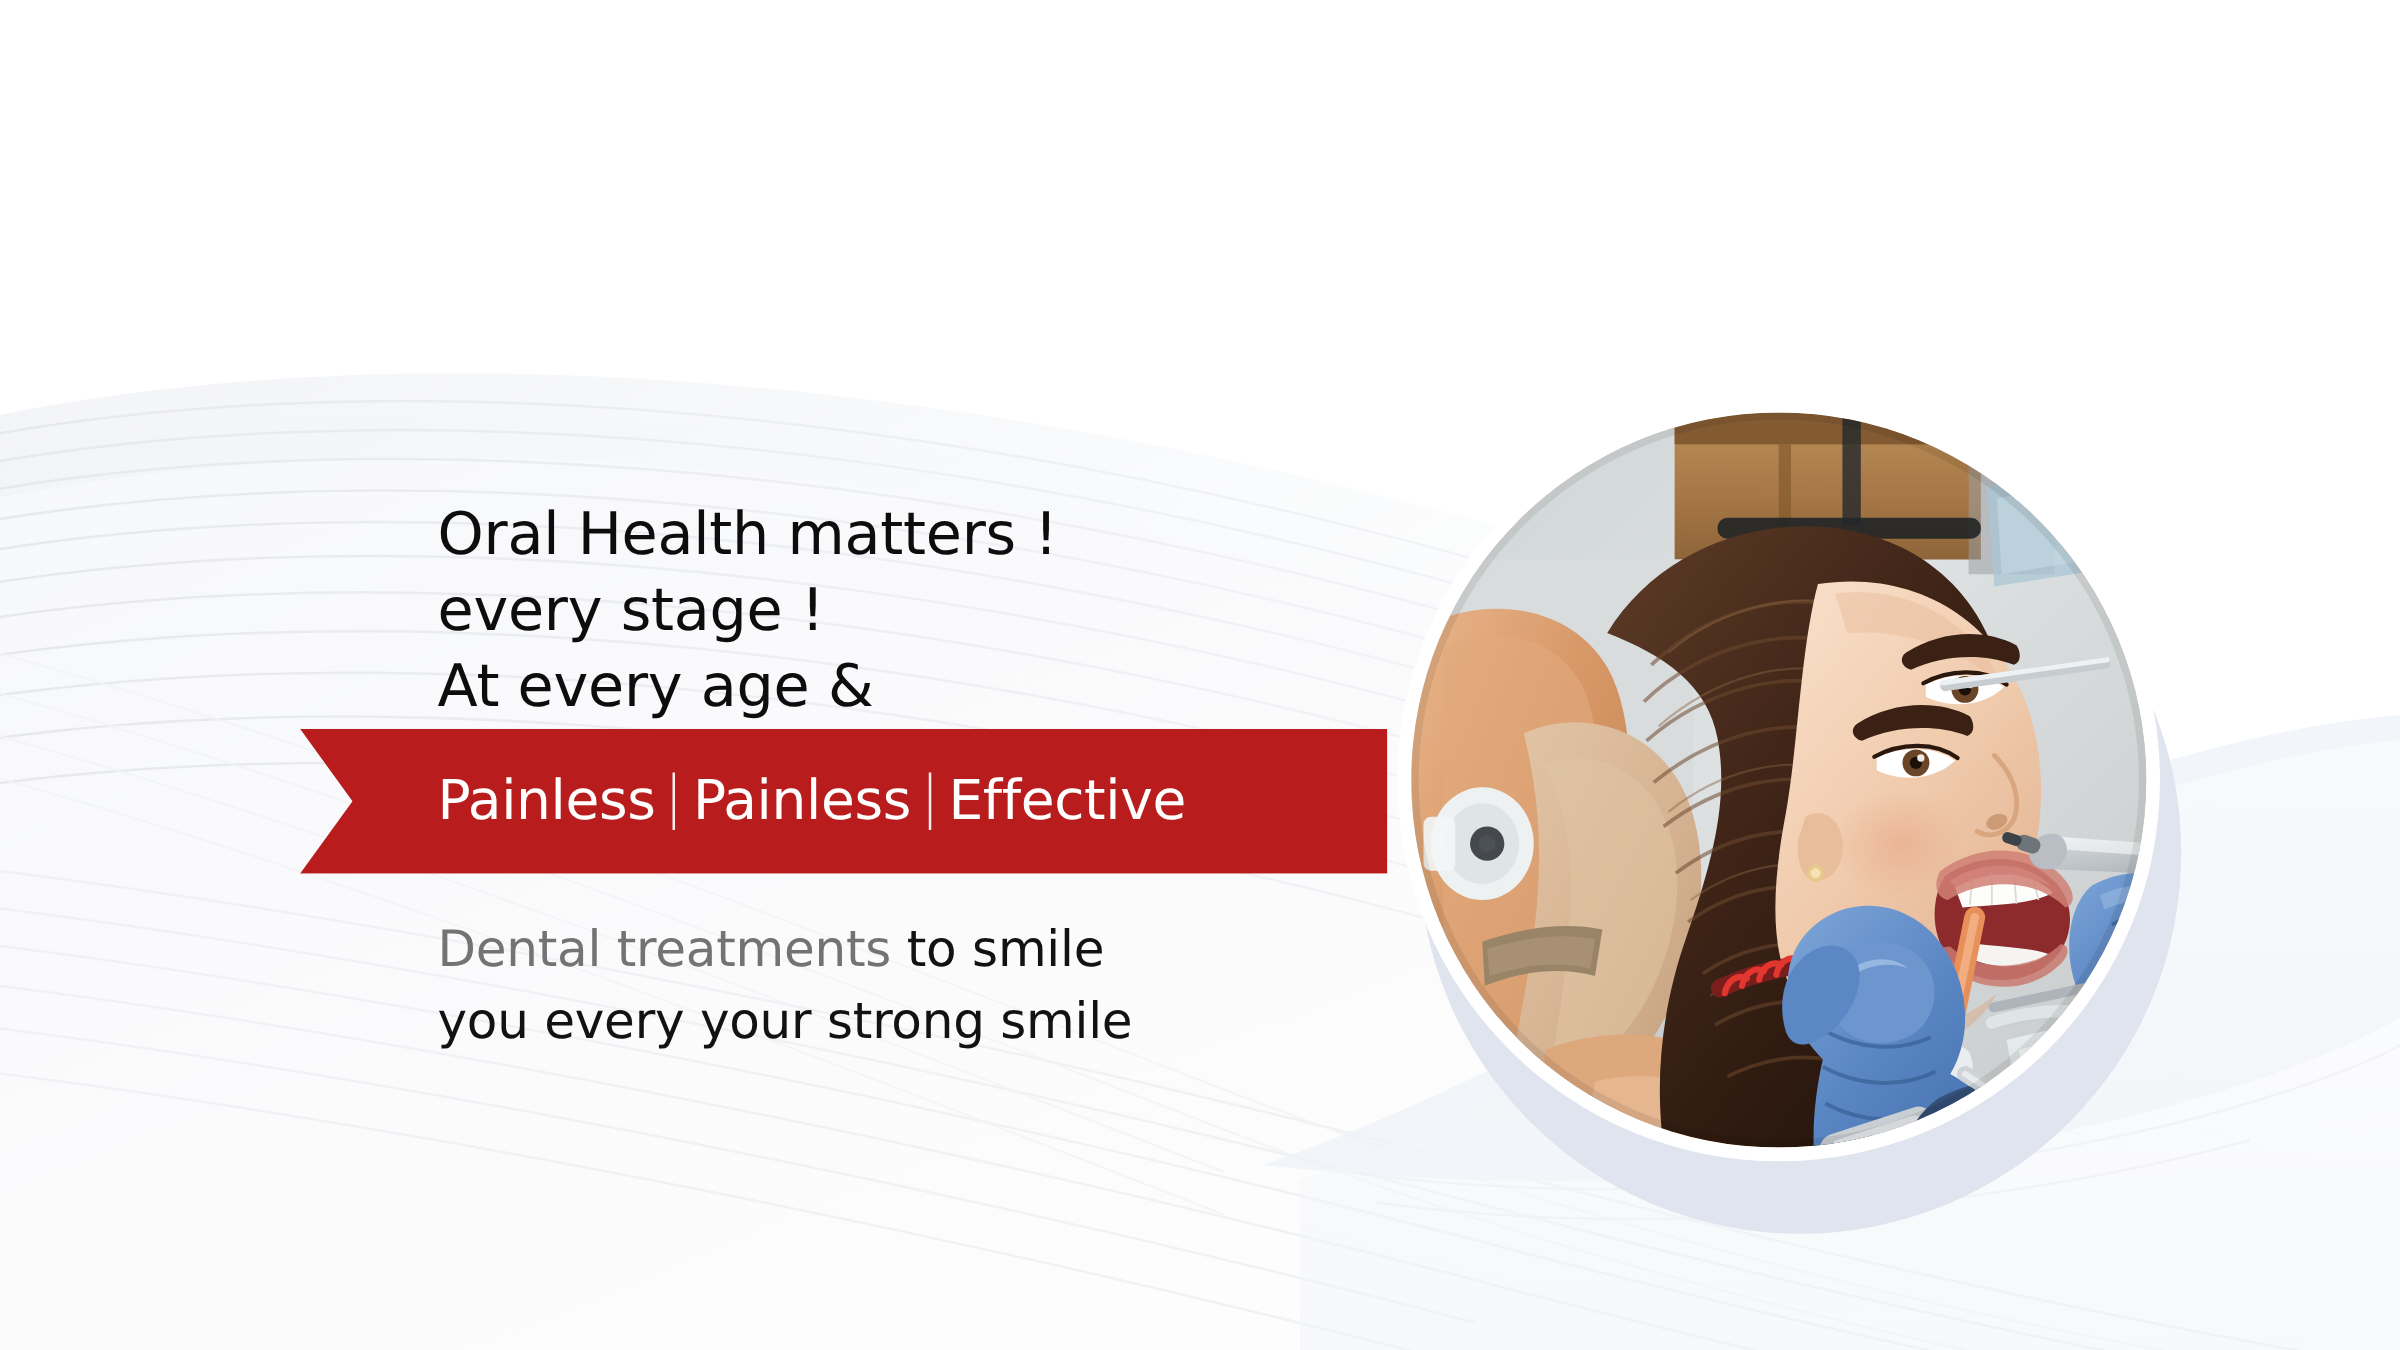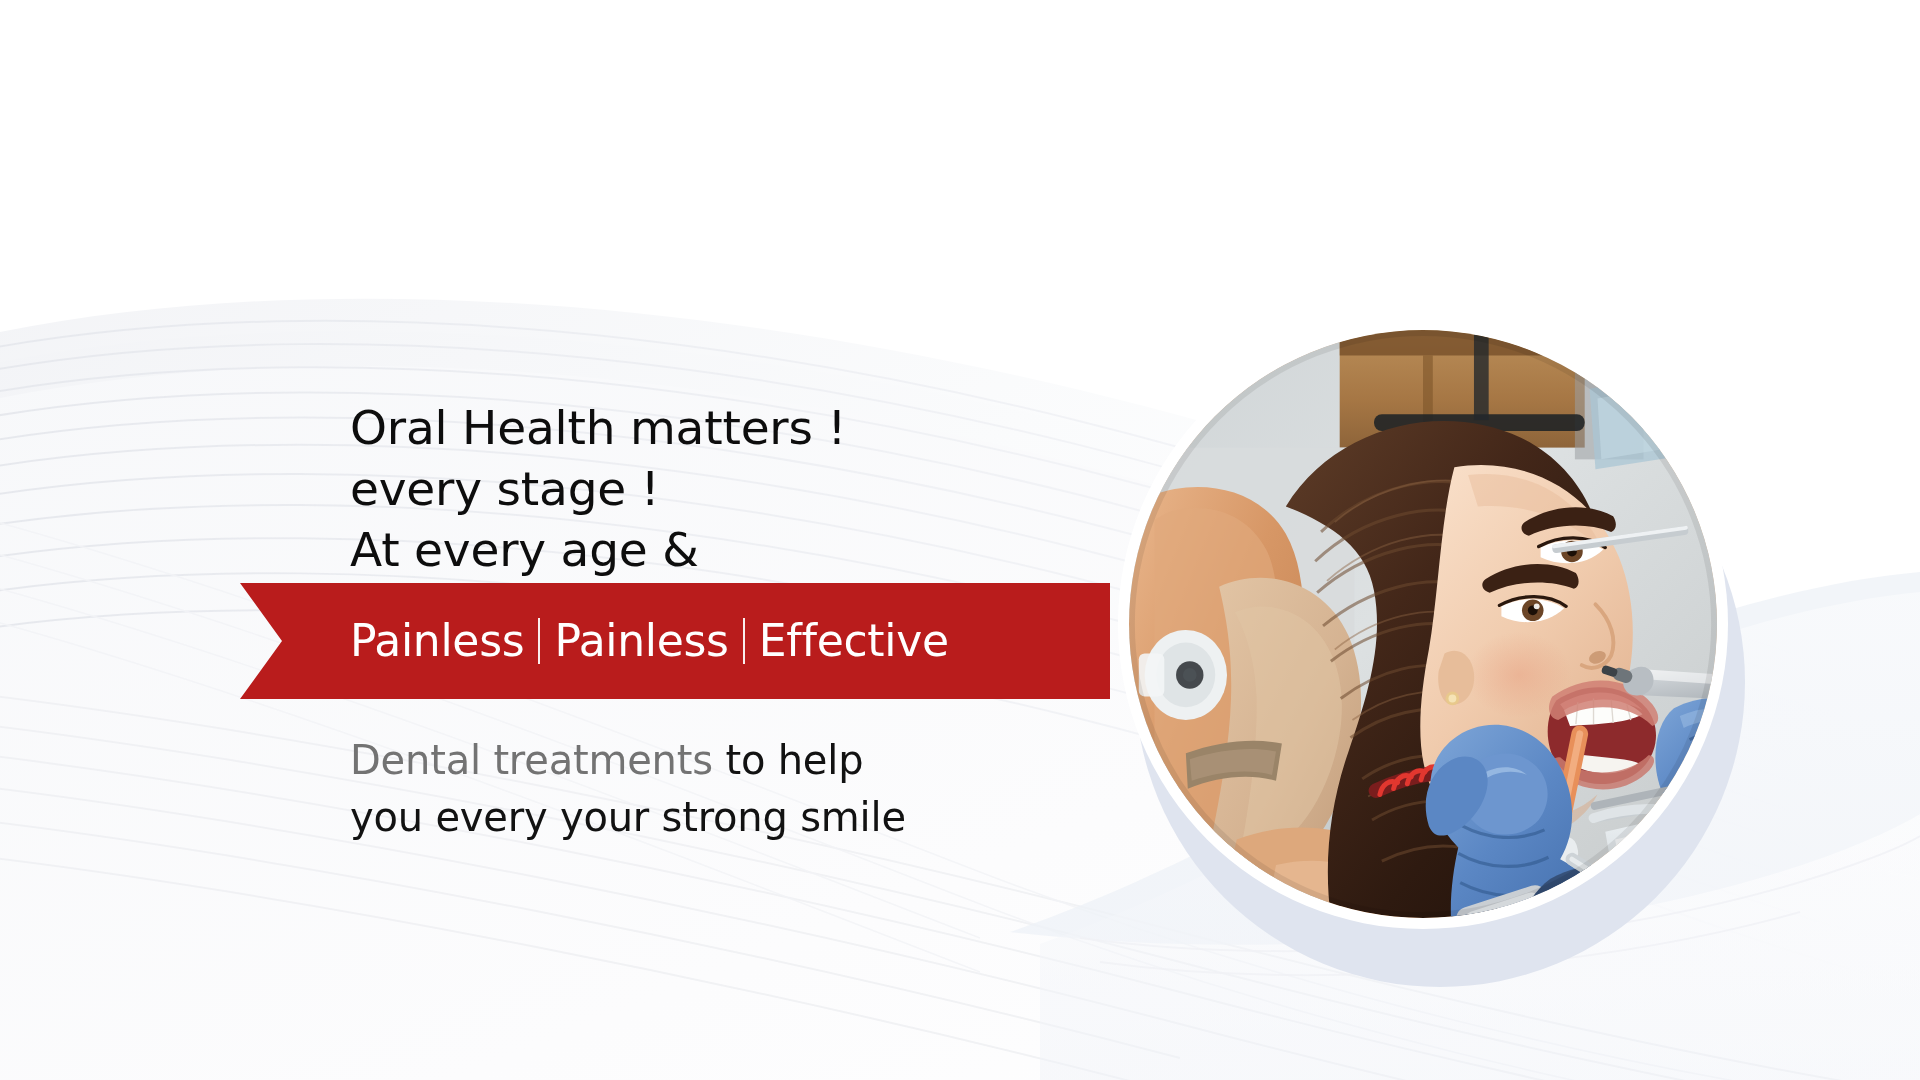--- a/index.html
+++ b/index.html
@@ -429,18 +429,18 @@
       <div class="ribbon-inner">
         <span class="ribbon-text">Painless</span>
         <span class="ribbon-sep"></span>
         <span class="ribbon-text">Painless</span>
         <span class="ribbon-sep"></span>
         <span class="ribbon-text">Effective</span>
       </div>
     </div>
 
     <div class="subline">
-      <span class="sl-line"><span class="accent">Dental treatments</span><span> to help</span></span>
+      <span class="sl-line"><span class="accent">Dental treatments</span><span> to smile</span></span>
       <span class="sl-line">you every your strong smile</span>
     </div>
 
   </div>
 </div>
 
 </body></html>

